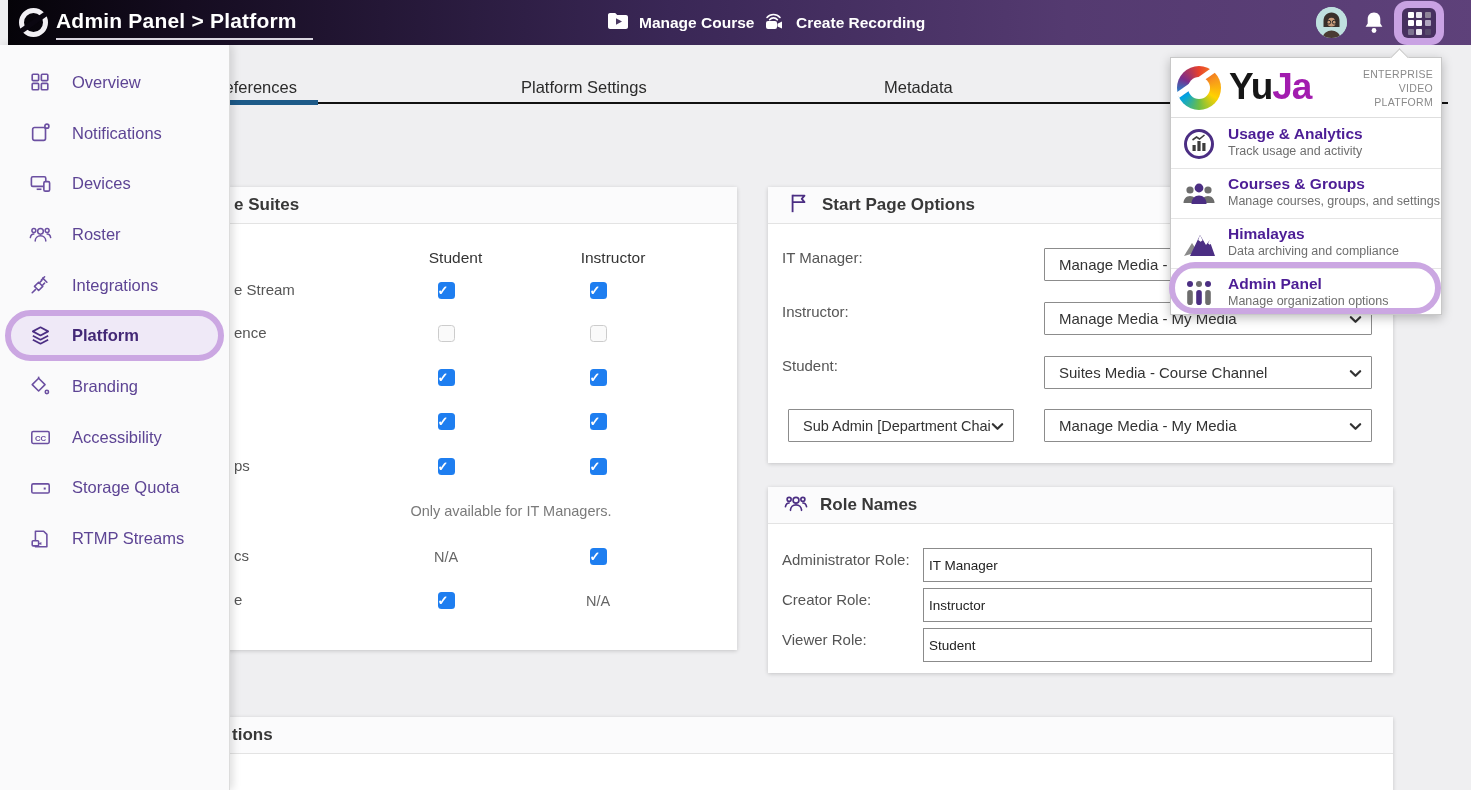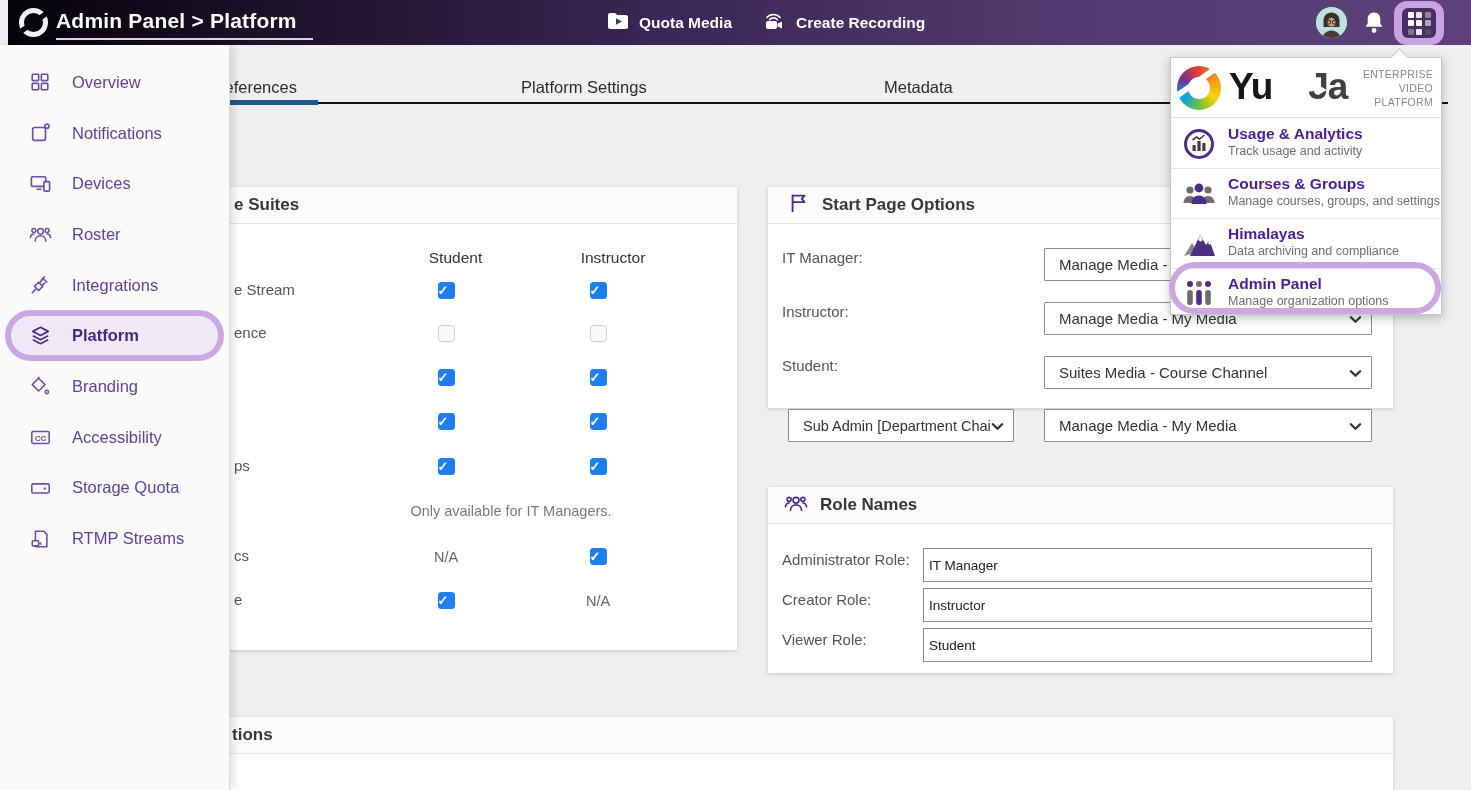--- a/index.html
+++ b/index.html
@@ -70,21 +70,21 @@
   .popup { position:absolute; left:1170px; top:57px; width:272px; height:258px; background:#fff; z-index:60;
     border:1px solid #c8c8c8; box-shadow:0 3px 10px rgba(0,0,0,.25); }
   .popup .caret { position:absolute; left:222px; top:-7px; width:13px; height:13px; background:#fff;
     border-left:1px solid #c8c8c8; border-top:1px solid #c8c8c8; transform:rotate(45deg); }
   .brandrow { position:absolute; left:0; top:0; right:0; height:60px; border-bottom:1px solid #dedede; }
   .brand-swirl { position:absolute; left:6px; top:8px; width:44px; height:44px; border-radius:50%;
     background:conic-gradient(#e8412c,#f7941d,#ffd200,#6dbe45,#00a4e4,#7b2d8b,#e8412c); }
   .brand-swirl::before { content:""; position:absolute; left:11px; top:11px; width:22px; height:22px; border-radius:50%; background:#fff; }
   .brand-swirl::after { content:""; position:absolute; left:-4px; top:12px; width:50px; height:6px; background:#fff; transform:rotate(-35deg); }
   .brand-name { position:absolute; left:58px; top:8px; font-size:37px; font-weight:bold; letter-spacing:-1px; }
-  .brand-name .p1 { color:#171717; } .brand-name .p2 { color:#404040;margin-left:36px; }
+  .brand-name .p1 { color:#171717; } .brand-name .p2 { color:#a21caf; }
   .brand-play { position:absolute; left:147px; top:27px; width:0; height:0;
     border-left:9px solid #fff; border-top:5.5px solid transparent; border-bottom:5.5px solid transparent; }
   .tagline { position:absolute; right:8px; top:9px; width:84px; text-align:right; font-size:10.5px; line-height:14px;
     color:#8a8a8a; letter-spacing:.3px; }
   .menu-item { position:absolute; left:0; right:0; height:50px; cursor:pointer; }
   .menu-item .mi-icon { position:absolute; left:10px; top:8px; width:36px; height:36px; display:flex; align-items:center; justify-content:center; }
   .mi-title { position:absolute; left:57px; top:7px; font-size:15.5px; font-weight:bold; color:#4c1d95; white-space:nowrap; }
   .mi-sub { position:absolute; left:57px; top:26px; font-size:12.5px; color:#6e6e6e; white-space:nowrap; }
   .menu-sep { position:absolute; left:0; right:0; height:1px; background:#e5e5e5; }
   .ring { position:absolute; border:6px solid #cba7e2; border-radius:28px; pointer-events:none; }
@@ -161,21 +161,21 @@
 
       <span class="fs-label" style="top:404px;">e</span>
       <span class="cbcell" style="left:198px; top:404px;">
           <span class="cbox checked"></span>
         </span>
       <span class="cbcell" style="left:350px; top:404px;">
           <span class="cbox cb-na">N/A</span>
         </span>
     </div>
 
-    <div class="card" style="left:768px; top:142px; width:625px; height:221px;">
+    <div class="card" style="left:768px; top:142px; width:625px; height:276px;">
       <div class="card-head">
         <span class="ic" style="margin-left:20px;">
           <svg width="22" height="22" viewBox="0 0 24 24" fill="none" stroke="#4b2e83" stroke-width="2" stroke-linejoin="round">
               <path d="M5 3v19"></path>
               <path d="M5 4h13l-3 3.5 3 3.5H5"></path>
             </svg>
         </span>
         <span class="card-title" style="margin-left:12px;">Start Page Options</span>
       </div>
       <span class="fld-label" style="left:14px; top:62px;">IT Manager:</span>
@@ -352,21 +352,21 @@
   <header class="topbar">
     <span class="swirl"></span>
     <div class="crumb-wrap">
       <span class="crumb">Admin Panel &gt; Platform</span>
     </div>
     <div class="tb-btn" style="left:598px;">
       <span><svg width="24" height="22" viewBox="0 0 24 22">
             <path d="M2 5c0-1.1.9-2 2-2h5.2l2 2H20c1.1 0 2 .9 2 2v10c0 1.1-.9 2-2 2H4c-1.1 0-2-.9-2-2z" fill="#fff"></path>
             <path d="M10 8.2l6 3.3-6 3.3z" fill="#4b3a63"></path>
           </svg></span>
-      <span>Quota Media</span>
+      <span>Manage Course</span>
     </div>
     <div class="tb-btn" style="left:753px;">
       <span><svg width="26" height="24" viewBox="0 0 26 24" fill="none">
             <path d="M6 8.5a8.5 8.5 0 0 1 13 0" stroke="#fff" stroke-width="1.6" stroke-linecap="round"></path>
             <path d="M8.6 10.7a5 5 0 0 1 7.8 0" stroke="#fff" stroke-width="1.6" stroke-linecap="round"></path>
             <rect x="5" y="12" width="11" height="8" rx="2" fill="#fff"></rect>
             <path d="M16.5 14.8l4.5-2.2v7l-4.5-2.2z" fill="#fff"></path>
           </svg></span>
       <span>Create Recording</span>
     </div>

